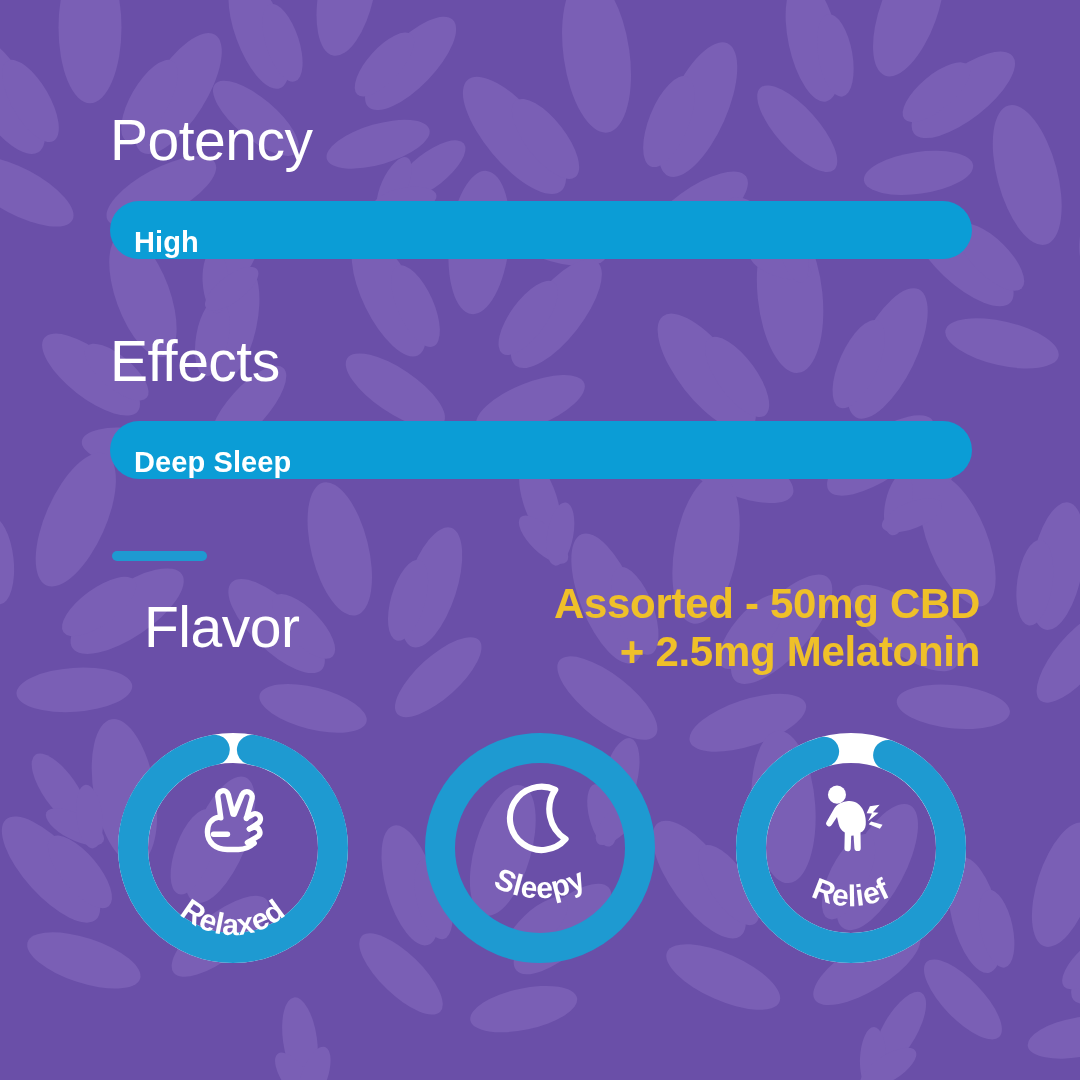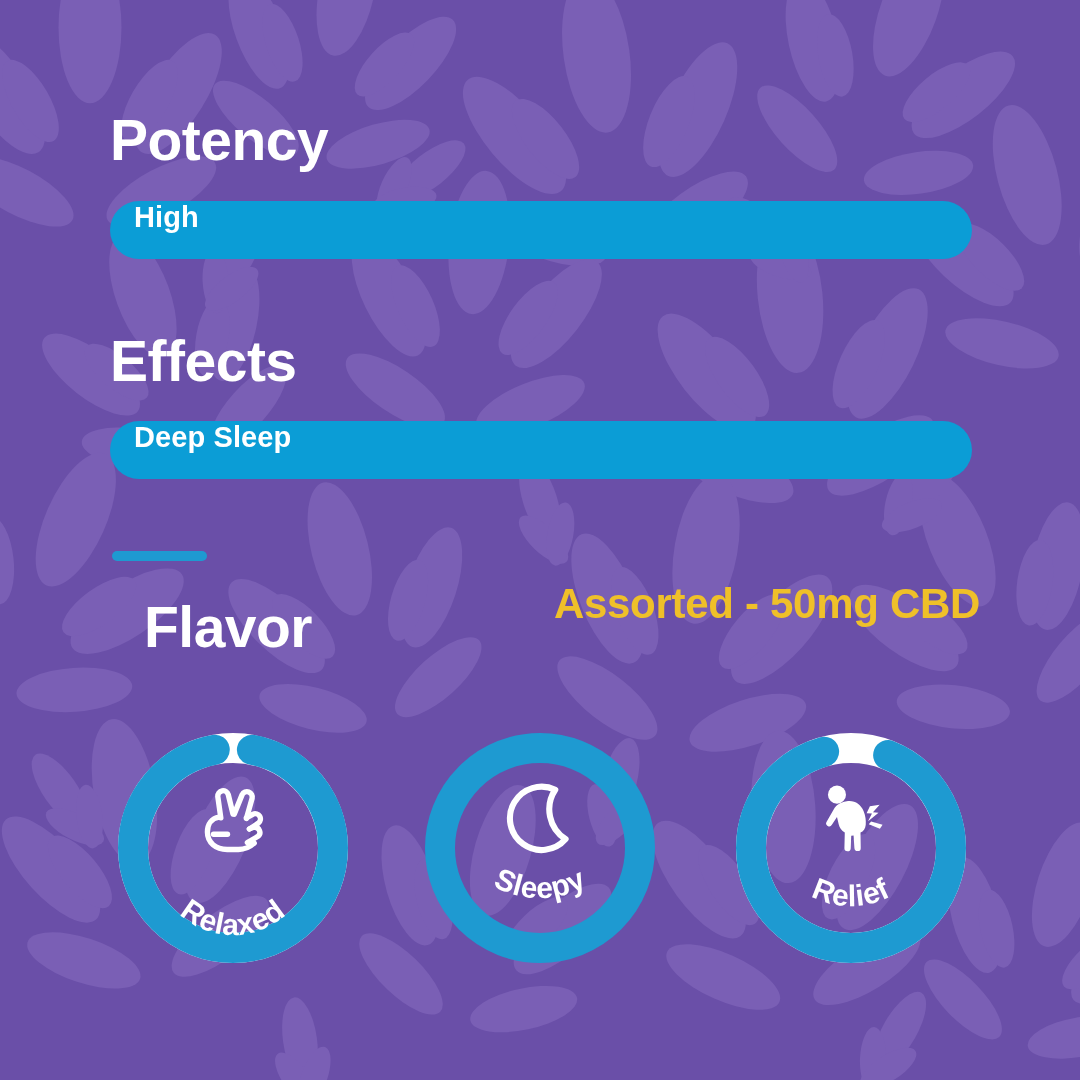--- a/index.html
+++ b/index.html
@@ -34,35 +34,35 @@
   .content {
     position: absolute;
     inset: 0;
     z-index: 2;
   }
 
   .heading {
     position: absolute;
     left: 110px;
     color: #ffffff;
-    font-weight: 700;
+    font-weight: 400;
     font-size: 57px;
     letter-spacing: -0.5px;
     line-height: 1;
     white-space: nowrap;
   }
 
   .pill {
     position: absolute;
     left: 110px;
     height: 58px;
     border-radius: 29px;
     background: #0b9dd6;
     display: flex;
-    align-items: flex-start;
+    align-items: flex-end;
   }
   .pill-label {
     color: #ffffff;
     font-weight: 700;
     font-size: 29px;
     letter-spacing: 0.1px;
     padding-left: 24px;
     white-space: nowrap;
   }
 
@@ -216,20 +216,21 @@
     <div class="pill" id="pill-effects">
       <span class="pill-label">Deep Sleep</span>
     </div>
 
     <div class="divider"></div>
 
     <div class="heading" id="heading-flavor">Flavor</div>
 
     <div class="flavor-value">
       <div>Assorted - 50mg CBD</div>
+      <div>+ 2.5mg Melatonin</div>
     </div>
 
     <div class="badges">
 
       <div class="badge" id="badge-relaxed">
         <svg viewBox="0 0 232 232" xmlns="http://www.w3.org/2000/svg" aria-hidden="true">
           <circle cx="116" cy="116" r="100" fill="none" stroke="#ffffff" stroke-width="30"></circle>
           <circle cx="116" cy="116" r="100" fill="none" stroke="#1e9ad1" stroke-width="30" stroke-linecap="round" stroke-dasharray="590 38" stroke-dashoffset="-19" transform="rotate(-90 116 116)"></circle>
         </svg>
         <div class="badge-inner">

